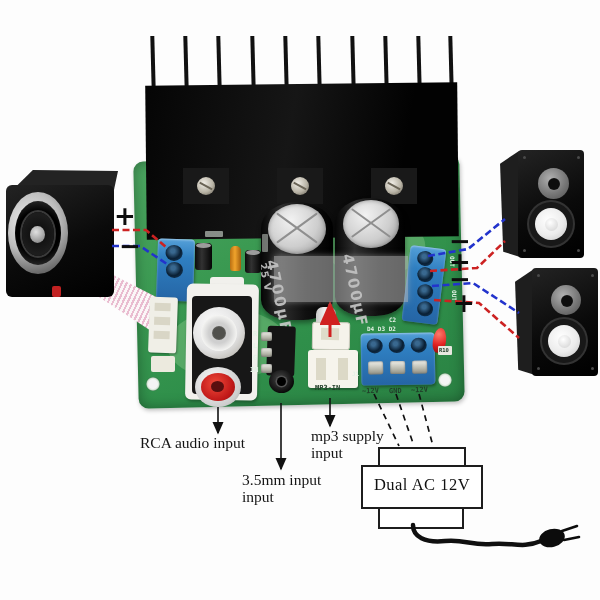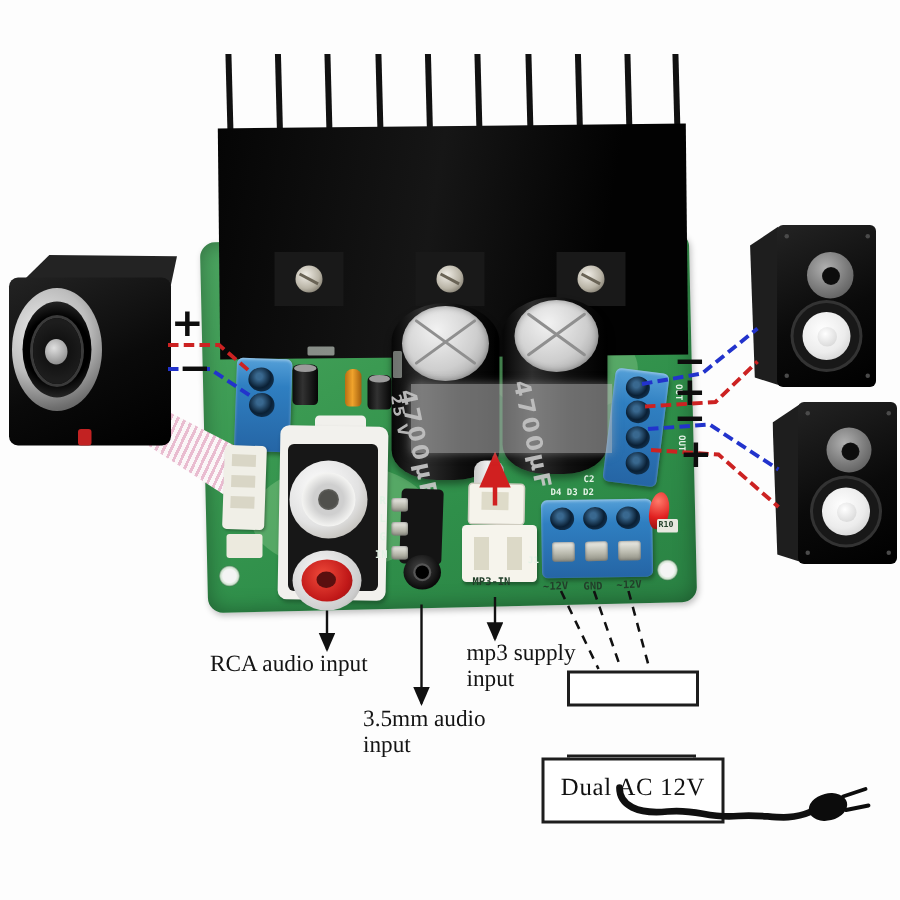--- a/index.html
+++ b/index.html
@@ -233,21 +233,21 @@
   <div class="abs" style="left:558px;top:335px;width:13px;height:13px;border-radius:50%;background:radial-gradient(circle at 40% 35%,#fff,#cfcfcf);"></div>
   <i class="dot" style="left:537px;top:274px;"></i>
     <i class="dot" style="left:591px;top:274px;"></i>
   <i class="dot" style="left:537px;top:367px;"></i>
     <i class="dot" style="left:591px;top:367px;"></i>
 </div>
 
 <div>
   <div class="abs xfmr" style="left:378px;top:447px;width:84px;height:20px;"></div>
   <div class="abs xfmr" style="left:378px;top:503px;width:82px;height:22px;"></div>
-  <div class="abs xfmr" style="left:361px;top:465px;width:118px;height:40px;margin-top:40px;">
+  <div class="abs xfmr" style="left:361px;top:465px;width:118px;height:40px;">
     <div class="xfmr-label">Dual AC 12V</div>
   </div>
 </div>
 
 <svg class="overlay" width="600" height="600" viewBox="0 0 600 600">
   <defs>
     <marker id="ab" markerWidth="9" markerHeight="8" refX="7" refY="3.5" orient="auto">
       <path d="M0,0 L8,3.5 L0,7 Z" fill="#111"></path>
     </marker>
     <marker id="ar" markerWidth="9" markerHeight="8" refX="7" refY="3.5" orient="auto">
@@ -286,19 +286,19 @@
 <span class="sign txt" style="left:449px;top:228px;">−</span>
 <span class="sign txt" style="left:449px;top:249px;">+</span>
 <span class="sign txt" style="left:449px;top:266px;">−</span>
 <span class="sign txt" style="left:453px;top:290px;">+</span>
 
 <div class="abs notebox txt">
 </div>
 
 <span class="lbl txt" style="left:140px;top:435px;">RCA audio input</span>
 <div class="lbl txt" style="left:242px;top:472px;">
-  <div>3.5mm audio</div>
+  <div>3.5mm input</div>
   <div>input</div>
 </div>
 <div class="lbl txt" style="left:311px;top:428px;">
   <div>mp3 supply</div>
   <div>input</div>
 </div>
 
 </body></html>

